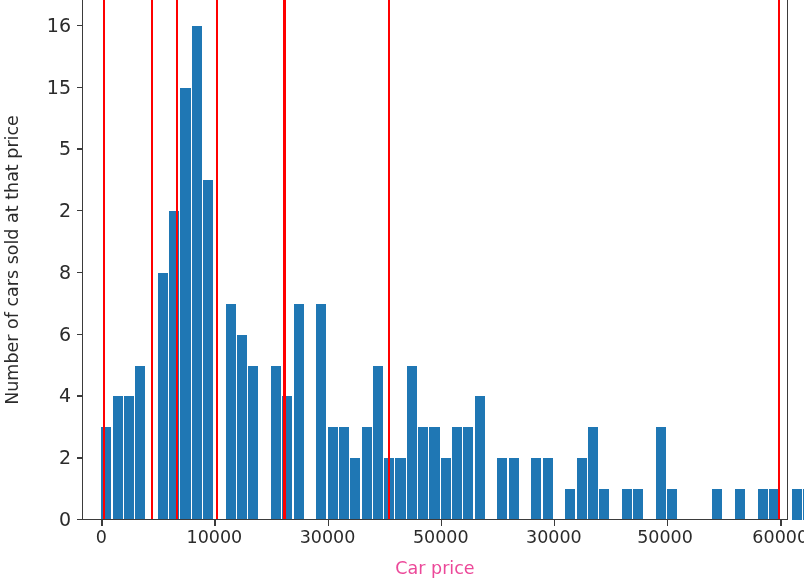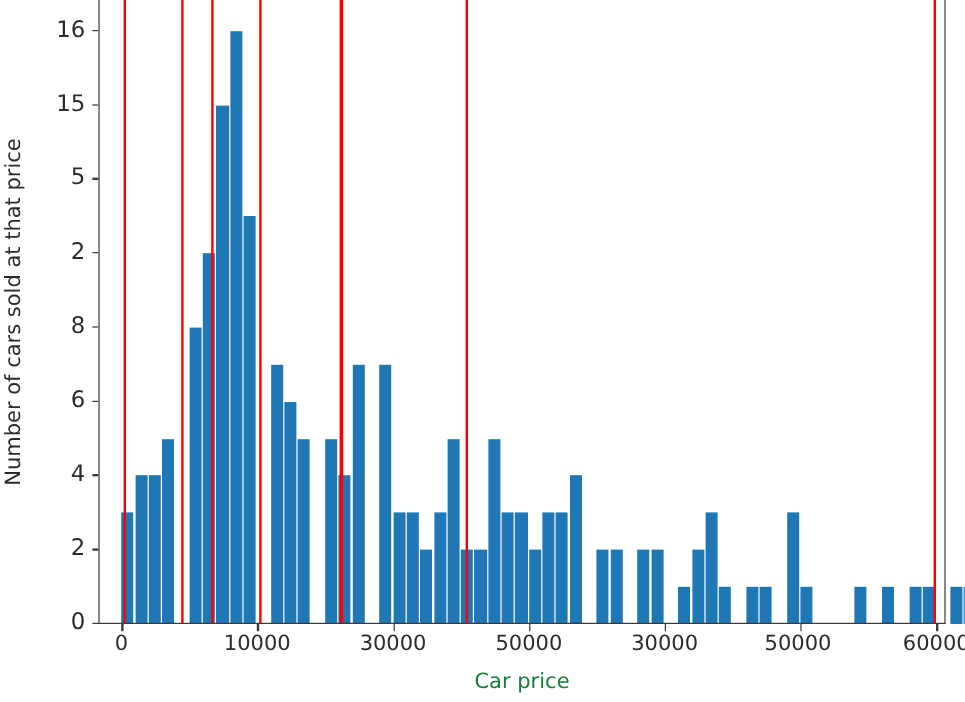--- a/index.html
+++ b/index.html
@@ -11,21 +11,21 @@
   #spine-bottom{left:82px;top:519px;width:706px;height:1.3px;}
   #spine-right{left:786.7px;top:0px;width:1.3px;height:520px;}
   .bar{position:absolute;bottom:0;background:#1f77b4;}
   .vline{position:absolute;top:0;width:2.2px;height:520px;background:#ff0000;}
   .ytick{position:absolute;right:0;width:5px;height:1.3px;background:#3b3b3b;}
   .ytlabel{position:absolute;right:11px;font-size:19px;color:#2b2b2b;line-height:1;transform:translateY(-50%);text-align:left;white-space:nowrap;}
   .xtick{position:absolute;top:520px;width:1.3px;height:5.5px;background:#3b3b3b;}
   .xtlabel{position:absolute;top:529px;font-size:17.5px;color:#2b2b2b;line-height:1;transform:translateX(-50%);white-space:nowrap;}
   #ylabel{position:absolute;left:2px;top:260px;font-size:17.5px;color:#2b2b2b;white-space:nowrap;
           transform-origin:0 0;transform:rotate(-90deg) translate(-50%,0);}
-  #xlabel{position:absolute;left:435px;top:558px;font-size:17.5px;color:#15803d;
+  #xlabel{position:absolute;left:435px;top:558px;font-size:17.5px;color:#ec4899;
           transform:translateX(-50%);white-space:nowrap;}
   #ytickcol{position:absolute;left:0;top:0;width:82px;height:520px;}
 </style>
 </head>
 <body>
 
 <div id="fig">
 
   <div id="ytickcol">
       <div class="ytick" style="top: 519px;"></div>

